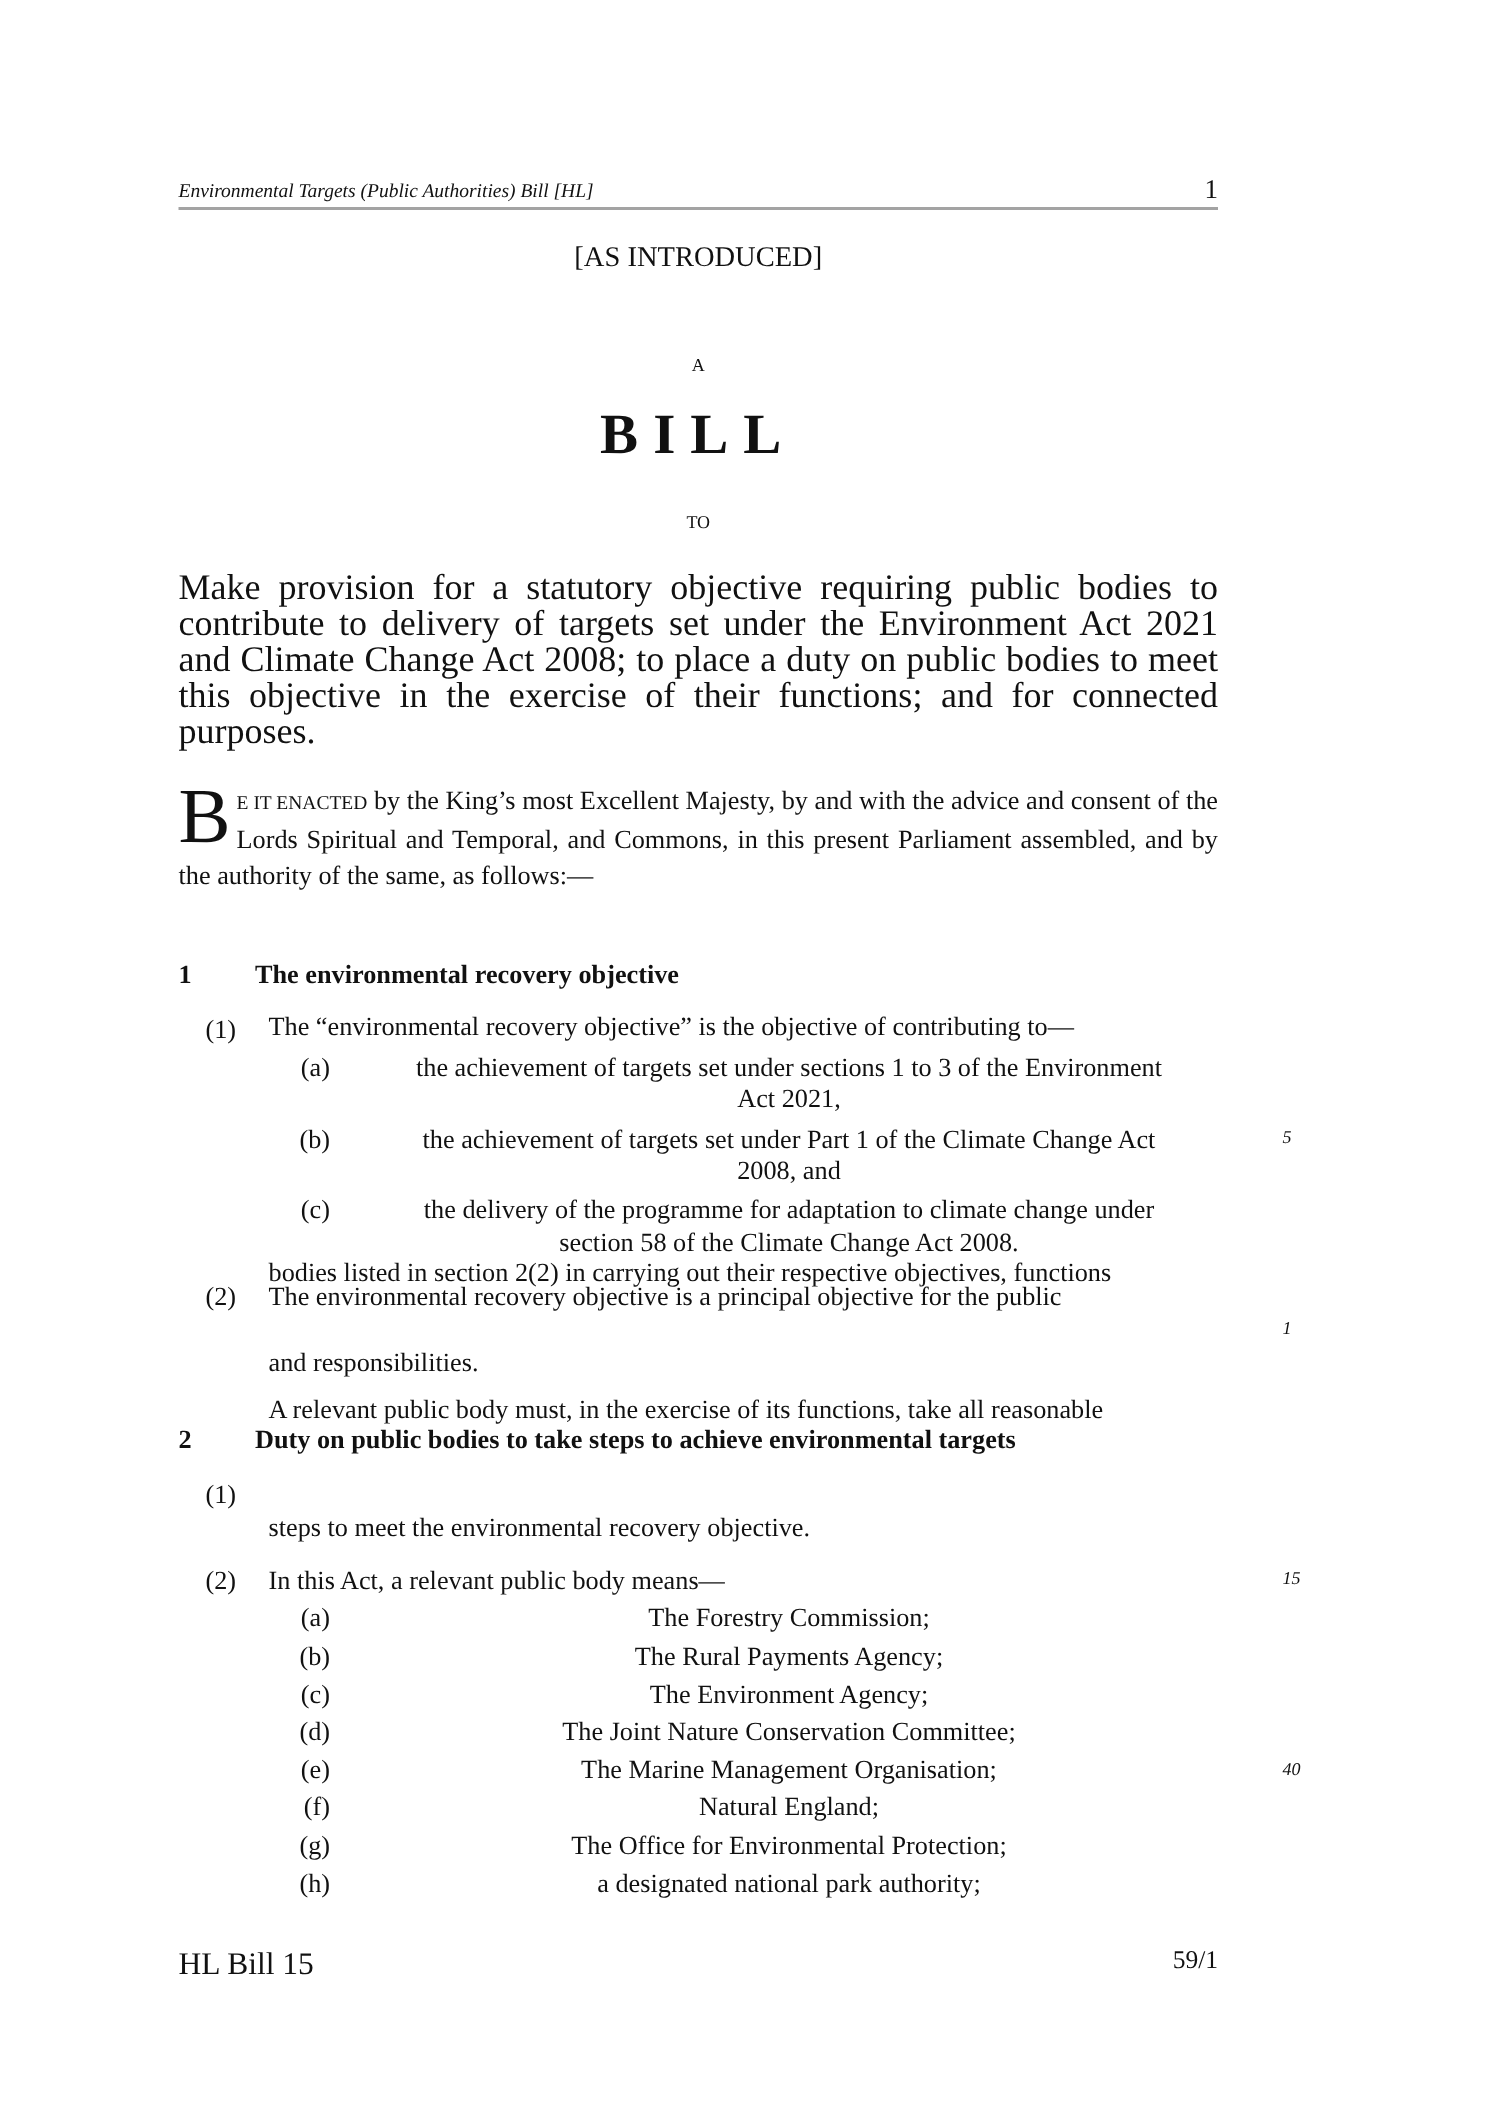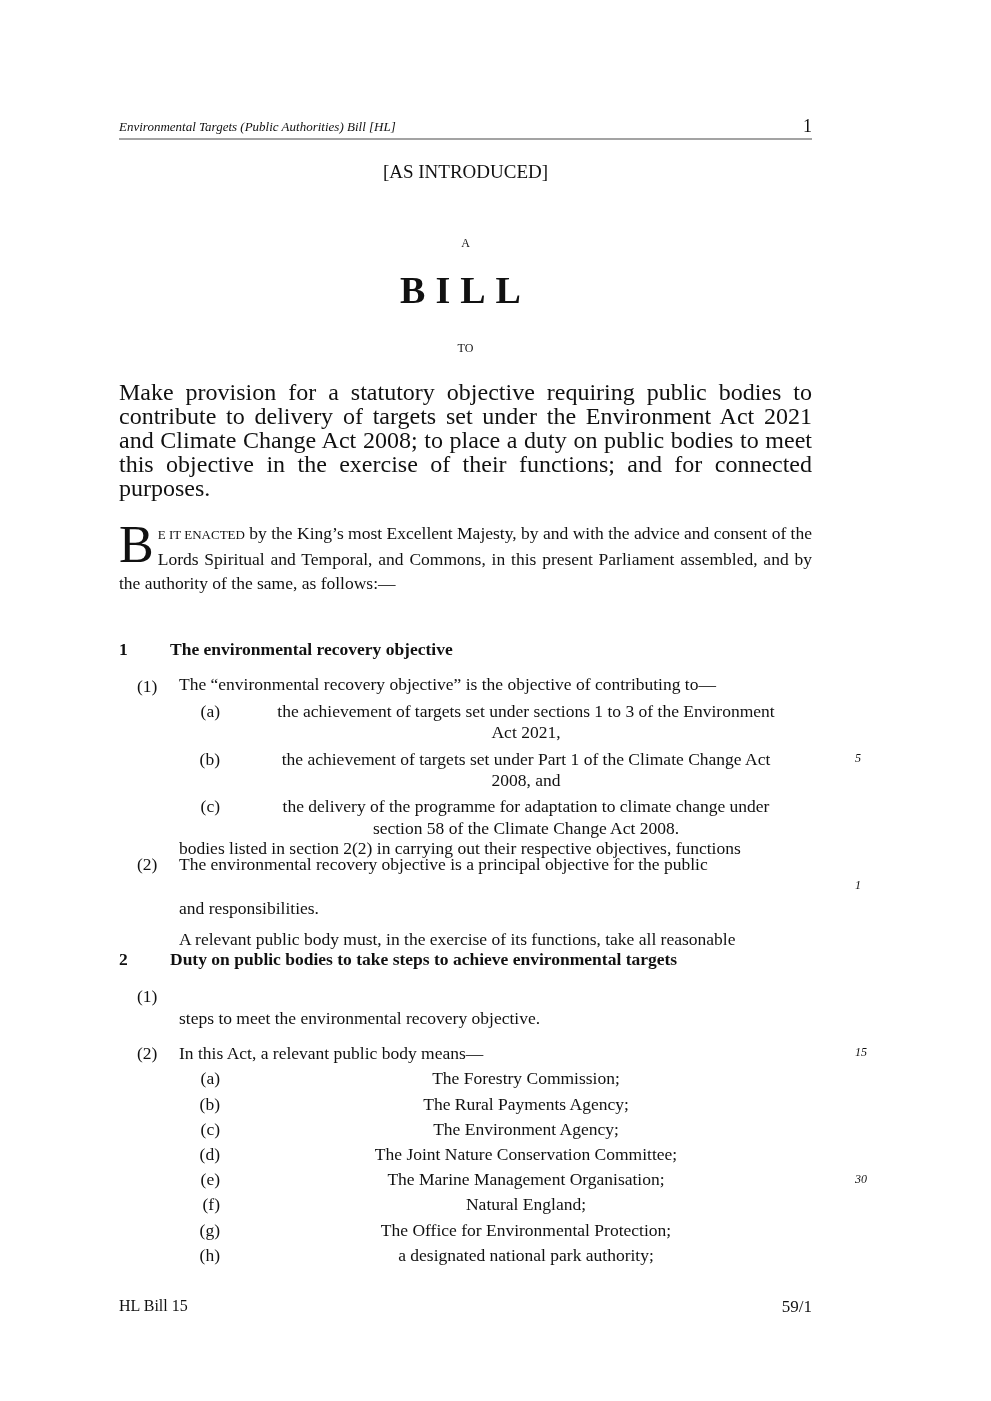--- a/index.html
+++ b/index.html
@@ -42,21 +42,21 @@
   .sec-heading .num { position: absolute; left: 0; }
   .sec-heading .text { position: absolute; left: 51px; white-space: nowrap; }
   .line { position: absolute; font-size: 17.5px; line-height: 22px; white-space: nowrap; }
   .sub-num { left: 137px; }
   .sub-text { left: 179px; width: 633px; }
   .para-num { left: 194px; width: 26px; text-align: right; }
   .para-text { left: 240px; width: 572px; text-align: center; }
   .margin-no {
     position: absolute; left: 855px; font-size: 12px; font-style: italic;
   }
-  .footer-left { left: 119px; top: 1297px; font-size: 16px; }
+  .footer-left { left: 119px; top: 1297px; font-size: 21px; }
   .footer-right { left: 700px; width: 112px; text-align: right; top: 1297px; font-size: 17px; }
 </style>
 </head>
 <body>
 
 <div class="abs running-header">
   <span class="title">Environmental Targets (Public Authorities) Bill [HL]</span>
   <span class="pageno">1</span>
 </div>
 
@@ -118,21 +118,21 @@
 <span class="line para-text" style="top:1093px;">The Rural Payments Agency;</span>
 
 <span class="line para-num" style="top:1118px;">(c)</span>
 <span class="line para-text" style="top:1118px;">The Environment Agency;</span>
 
 <span class="line para-num" style="top:1143px;">(d)</span>
 <span class="line para-text" style="top:1143px;">The Joint Nature Conservation Committee;</span>
 
 <span class="line para-num" style="top:1168px;">(e)</span>
 <span class="line para-text" style="top:1168px;">The Marine Management Organisation;</span>
-<span class="margin-no" style="top:1172px;">30</span>
+<span class="margin-no" style="top:1172px;">40</span>
 
 <span class="line para-num" style="top:1193px;">(f)</span>
 <span class="line para-text" style="top:1193px;">Natural England;</span>
 
 <span class="line para-num" style="top:1219px;">(g)</span>
 <span class="line para-text" style="top:1219px;">The Office for Environmental Protection;</span>
 
 <span class="line para-num" style="top:1244px;">(h)</span>
 <span class="line para-text" style="top:1244px;">a designated national park authority;</span>
 

